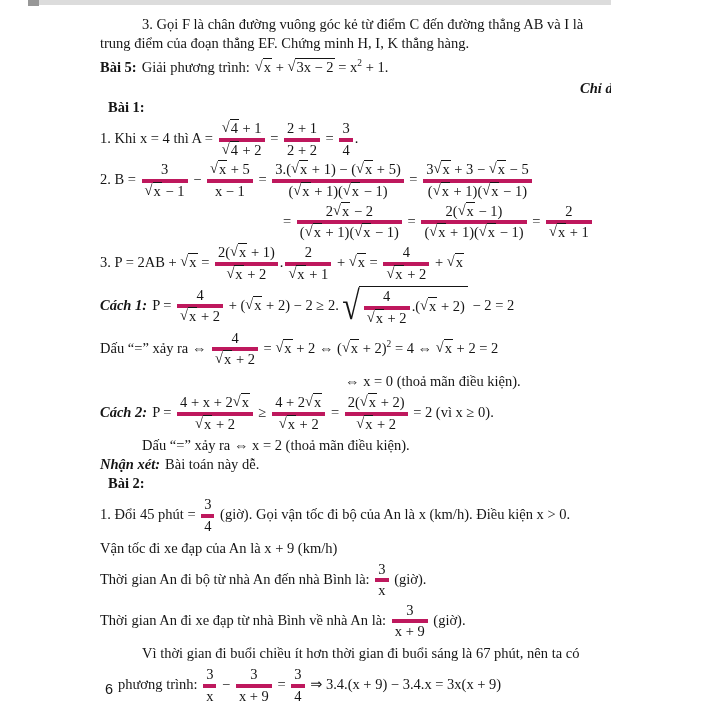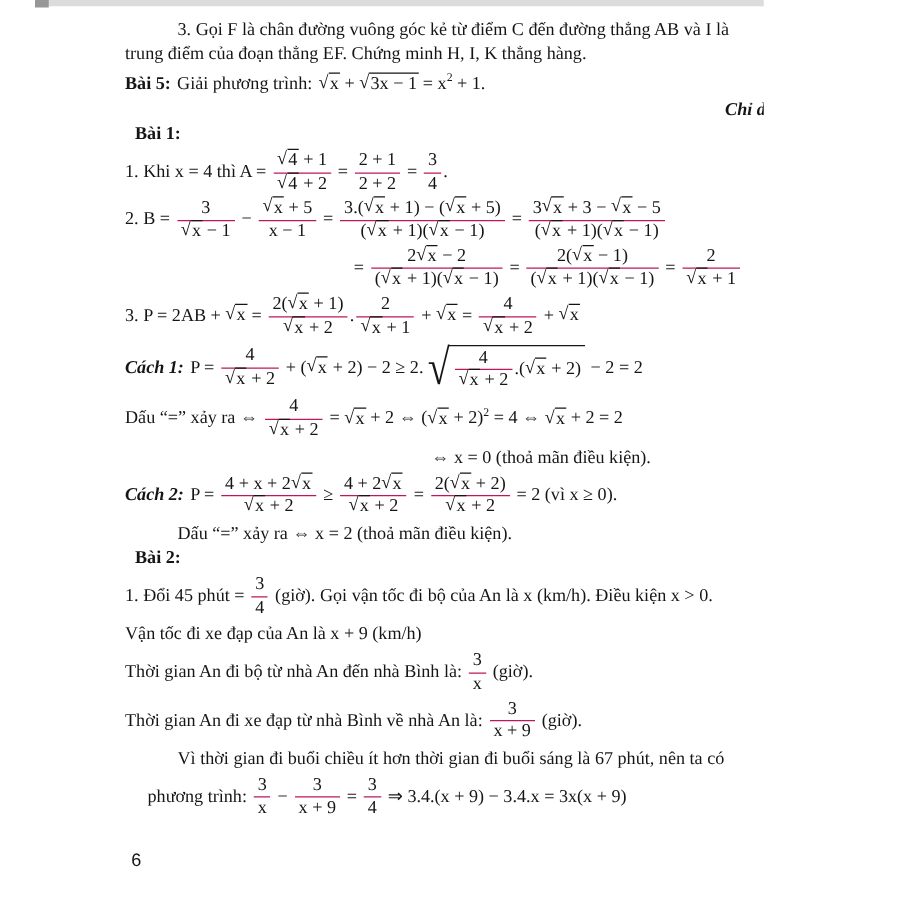--- a/index.html
+++ b/index.html
@@ -19,21 +19,21 @@
   .center { text-align:right; }
   .b  { font-weight:bold; }
   .bi { font-weight:bold; font-style:italic; }
   .lbl { margin-right:5px; }
   .fline { margin:4px 0; white-space:nowrap; line-height:21px; }
   .cont-eq { margin-left:183px; }
   .dau-cont { margin-left:245px; }
   
   .frac { display:inline-block; vertical-align:middle; text-align:center;
           margin:0 2px; line-height:1.08; }
-  .frac .num { display:block; border-bottom:1px solid #be185d; padding:0 3px 1px; }
+  .frac .num { display:block; border-bottom:4px solid #be185d; padding:0 3px 1px; }
   .frac .den { display:block; padding:1px 3px 0; }
   .sqrt { white-space:nowrap; }
   .sqrt .rsign { display:inline-block; position:relative; top:-1px; }
   .sqrt .rad { border-top:1px solid #151515; padding:0 1px; }
   .sqrt.big { display:inline-flex; align-items:center; vertical-align:middle; margin:0 1px; }
   .sqrt.big > .rsign { font-size:40px; line-height:1; top:0; font-weight:400;
                        transform:scaleX(.8); }
   .sqrt.big > .rad { display:inline-block; border-top:1px solid #151515;
                      padding:2px 3px 0; margin-left:-3px; }
   sup { font-size:0.65em; line-height:0; }
@@ -46,21 +46,21 @@
 <div class="page">
   <div class="artifact-bar"></div>
   <div class="artifact-tip"></div>
 
   <div class="content">
 
     <div class="line ind">3. Gọi F là chân đường vuông góc kẻ từ điểm C đến đường thẳng AB và I là</div>
     <div class="line flush">trung điểm của đoạn thẳng EF. Chứng minh H, I, K thẳng hàng.</div>
 
     <div class="line flush" style="margin-top:3px; line-height:23px;">
-      <span class="b lbl">Bài 5:</span><span class="lbl">Giải phương trình:</span><span><span class="sqrt"><span class="rsign">√</span><span class="rad">x</span></span> + <span class="sqrt"><span class="rsign">√</span><span class="rad">3x − 1</span></span> = x<sup>2</sup> + 1.</span>
+      <span class="b lbl">Bài 5:</span><span class="lbl">Giải phương trình:</span><span><span class="sqrt"><span class="rsign">√</span><span class="rad">x</span></span> + <span class="sqrt"><span class="rsign">√</span><span class="rad">3x − 2</span></span> = x<sup>2</sup> + 1.</span>
     </div>
 
     <div class="line center bi">Chỉ dẫn</div>
 
     <div class="line bai">Bài 1:</div>
 
     <div class="fline ind">1. Khi x = 4 thì A = <span class="frac"><span class="num"><span class="sqrt"><span class="rsign">√</span><span class="rad">4</span></span> + 1</span><span class="den"><span class="sqrt"><span class="rsign">√</span><span class="rad">4</span></span> + 2</span></span> = <span class="frac"><span class="num">2 + 1</span><span class="den">2 + 2</span></span> = <span class="frac"><span class="num">3</span><span class="den">4</span></span>.</div>
 
     <div class="fline ind">2. B = <span class="frac"><span class="num">3</span><span class="den"><span class="sqrt"><span class="rsign">√</span><span class="rad">x</span></span> − 1</span></span> − <span class="frac"><span class="num"><span class="sqrt"><span class="rsign">√</span><span class="rad">x</span></span> + 5</span><span class="den">x − 1</span></span> = <span class="frac"><span class="num">3.(<span class="sqrt"><span class="rsign">√</span><span class="rad">x</span></span> + 1) − (<span class="sqrt"><span class="rsign">√</span><span class="rad">x</span></span> + 5)</span><span class="den">(<span class="sqrt"><span class="rsign">√</span><span class="rad">x</span></span> + 1)(<span class="sqrt"><span class="rsign">√</span><span class="rad">x</span></span> − 1)</span></span> = <span class="frac"><span class="num">3<span class="sqrt"><span class="rsign">√</span><span class="rad">x</span></span> + 3 − <span class="sqrt"><span class="rsign">√</span><span class="rad">x</span></span> − 5</span><span class="den">(<span class="sqrt"><span class="rsign">√</span><span class="rad">x</span></span> + 1)(<span class="sqrt"><span class="rsign">√</span><span class="rad">x</span></span> − 1)</span></span></div>
 
@@ -79,20 +79,23 @@
 
     <div class="line dau-cont">⇔ x = 0 (thoả mãn điều kiện).</div>
 
 
     <div class="fline flush">
       <span class="bi lbl">Cách 2:</span><span>P = <span class="frac"><span class="num">4 + x + 2<span class="sqrt"><span class="rsign">√</span><span class="rad">x</span></span></span><span class="den"><span class="sqrt"><span class="rsign">√</span><span class="rad">x</span></span> + 2</span></span> ≥ <span class="frac"><span class="num">4 + 2<span class="sqrt"><span class="rsign">√</span><span class="rad">x</span></span></span><span class="den"><span class="sqrt"><span class="rsign">√</span><span class="rad">x</span></span> + 2</span></span> = <span class="frac"><span class="num">2(<span class="sqrt"><span class="rsign">√</span><span class="rad">x</span></span> + 2)</span><span class="den"><span class="sqrt"><span class="rsign">√</span><span class="rad">x</span></span> + 2</span></span> = 2 (vì x ≥ 0).</span>
     </div>
 
     <div class="line ind">Dấu “=” xảy ra ⇔ x = 2 (thoả mãn điều kiện).</div>
 
+    <div class="line flush">
+      <span class="bi lbl">Nhận xét:</span><span>Bài toán này dễ.</span>
+    </div>
 
     <div class="line bai">Bài 2:</div>
 
     <div class="fline ind">1. Đổi 45 phút = <span class="frac"><span class="num">3</span><span class="den">4</span></span> (giờ). Gọi vận tốc đi bộ của An là x (km/h). Điều kiện x &gt; 0.</div>
 
     <div class="line flush">Vận tốc đi xe đạp của An là x + 9 (km/h)</div>
 
     <div class="fline ind">Thời gian An đi bộ từ nhà An đến nhà Bình là: <span class="frac"><span class="num">3</span><span class="den">x</span></span> (giờ).</div>
 
     <div class="fline ind">Thời gian An đi xe đạp từ nhà Bình về nhà An là: <span class="frac"><span class="num">3</span><span class="den">x + 9</span></span> (giờ).</div>

